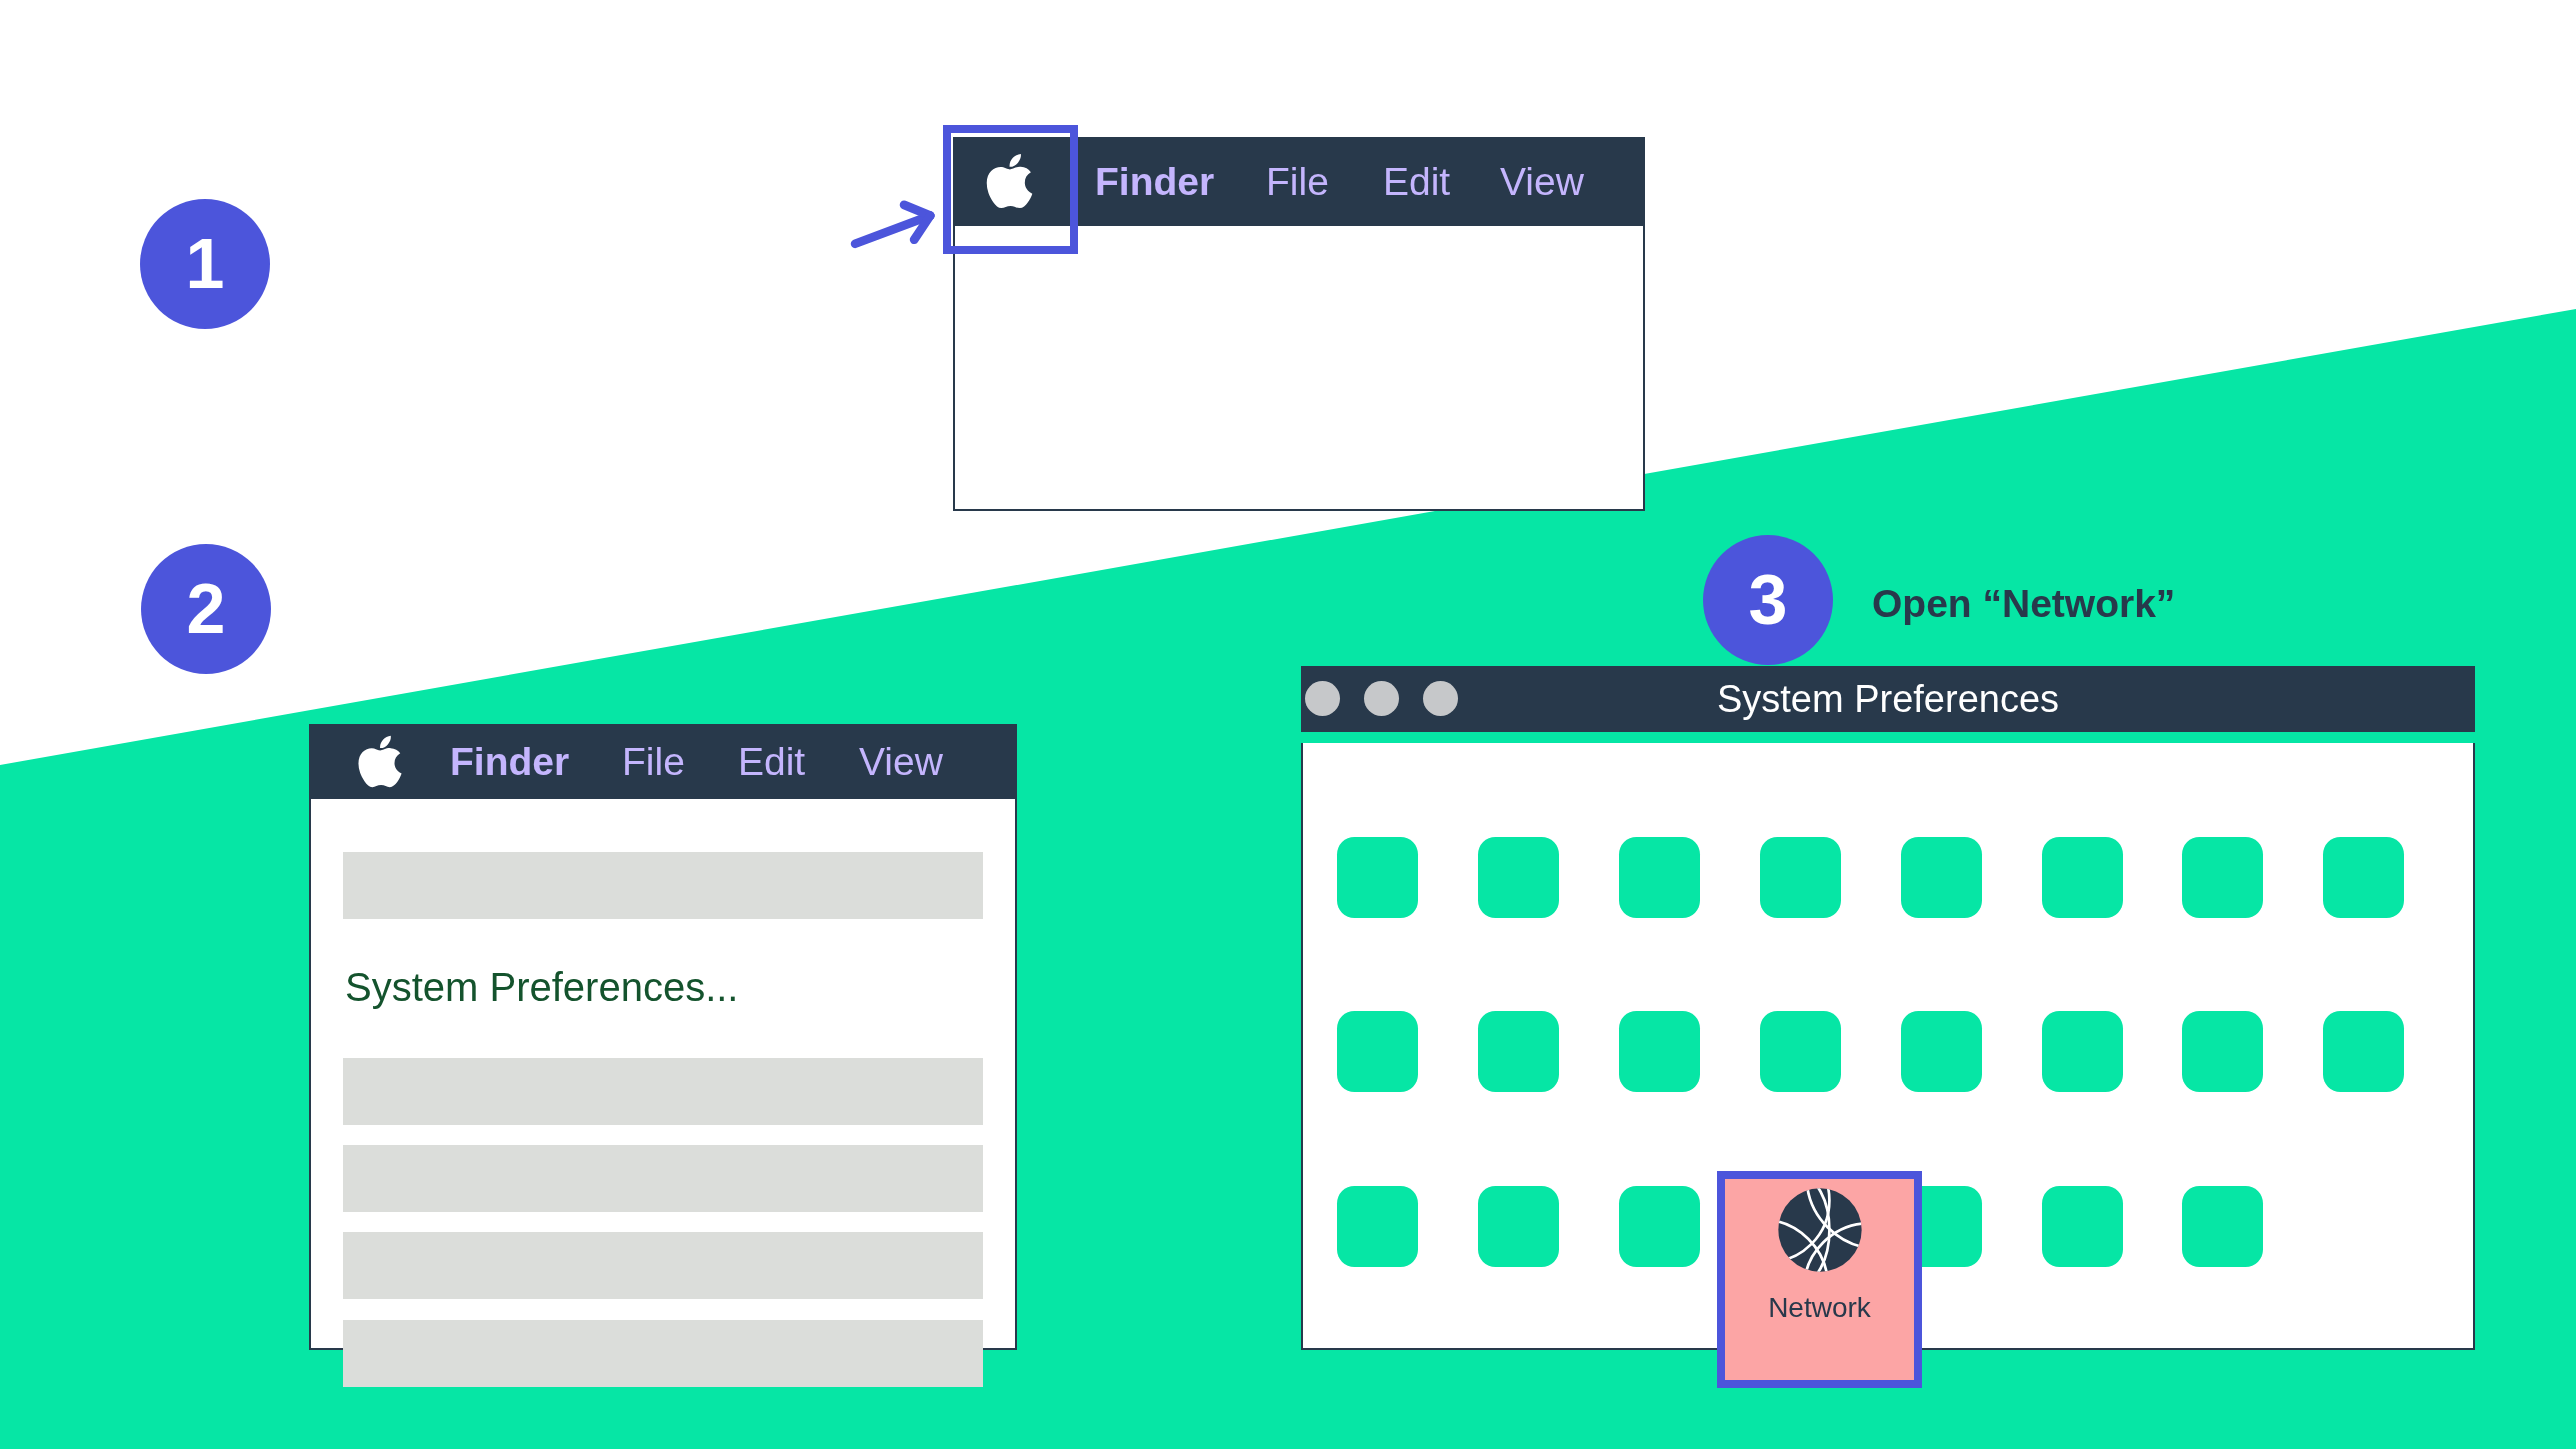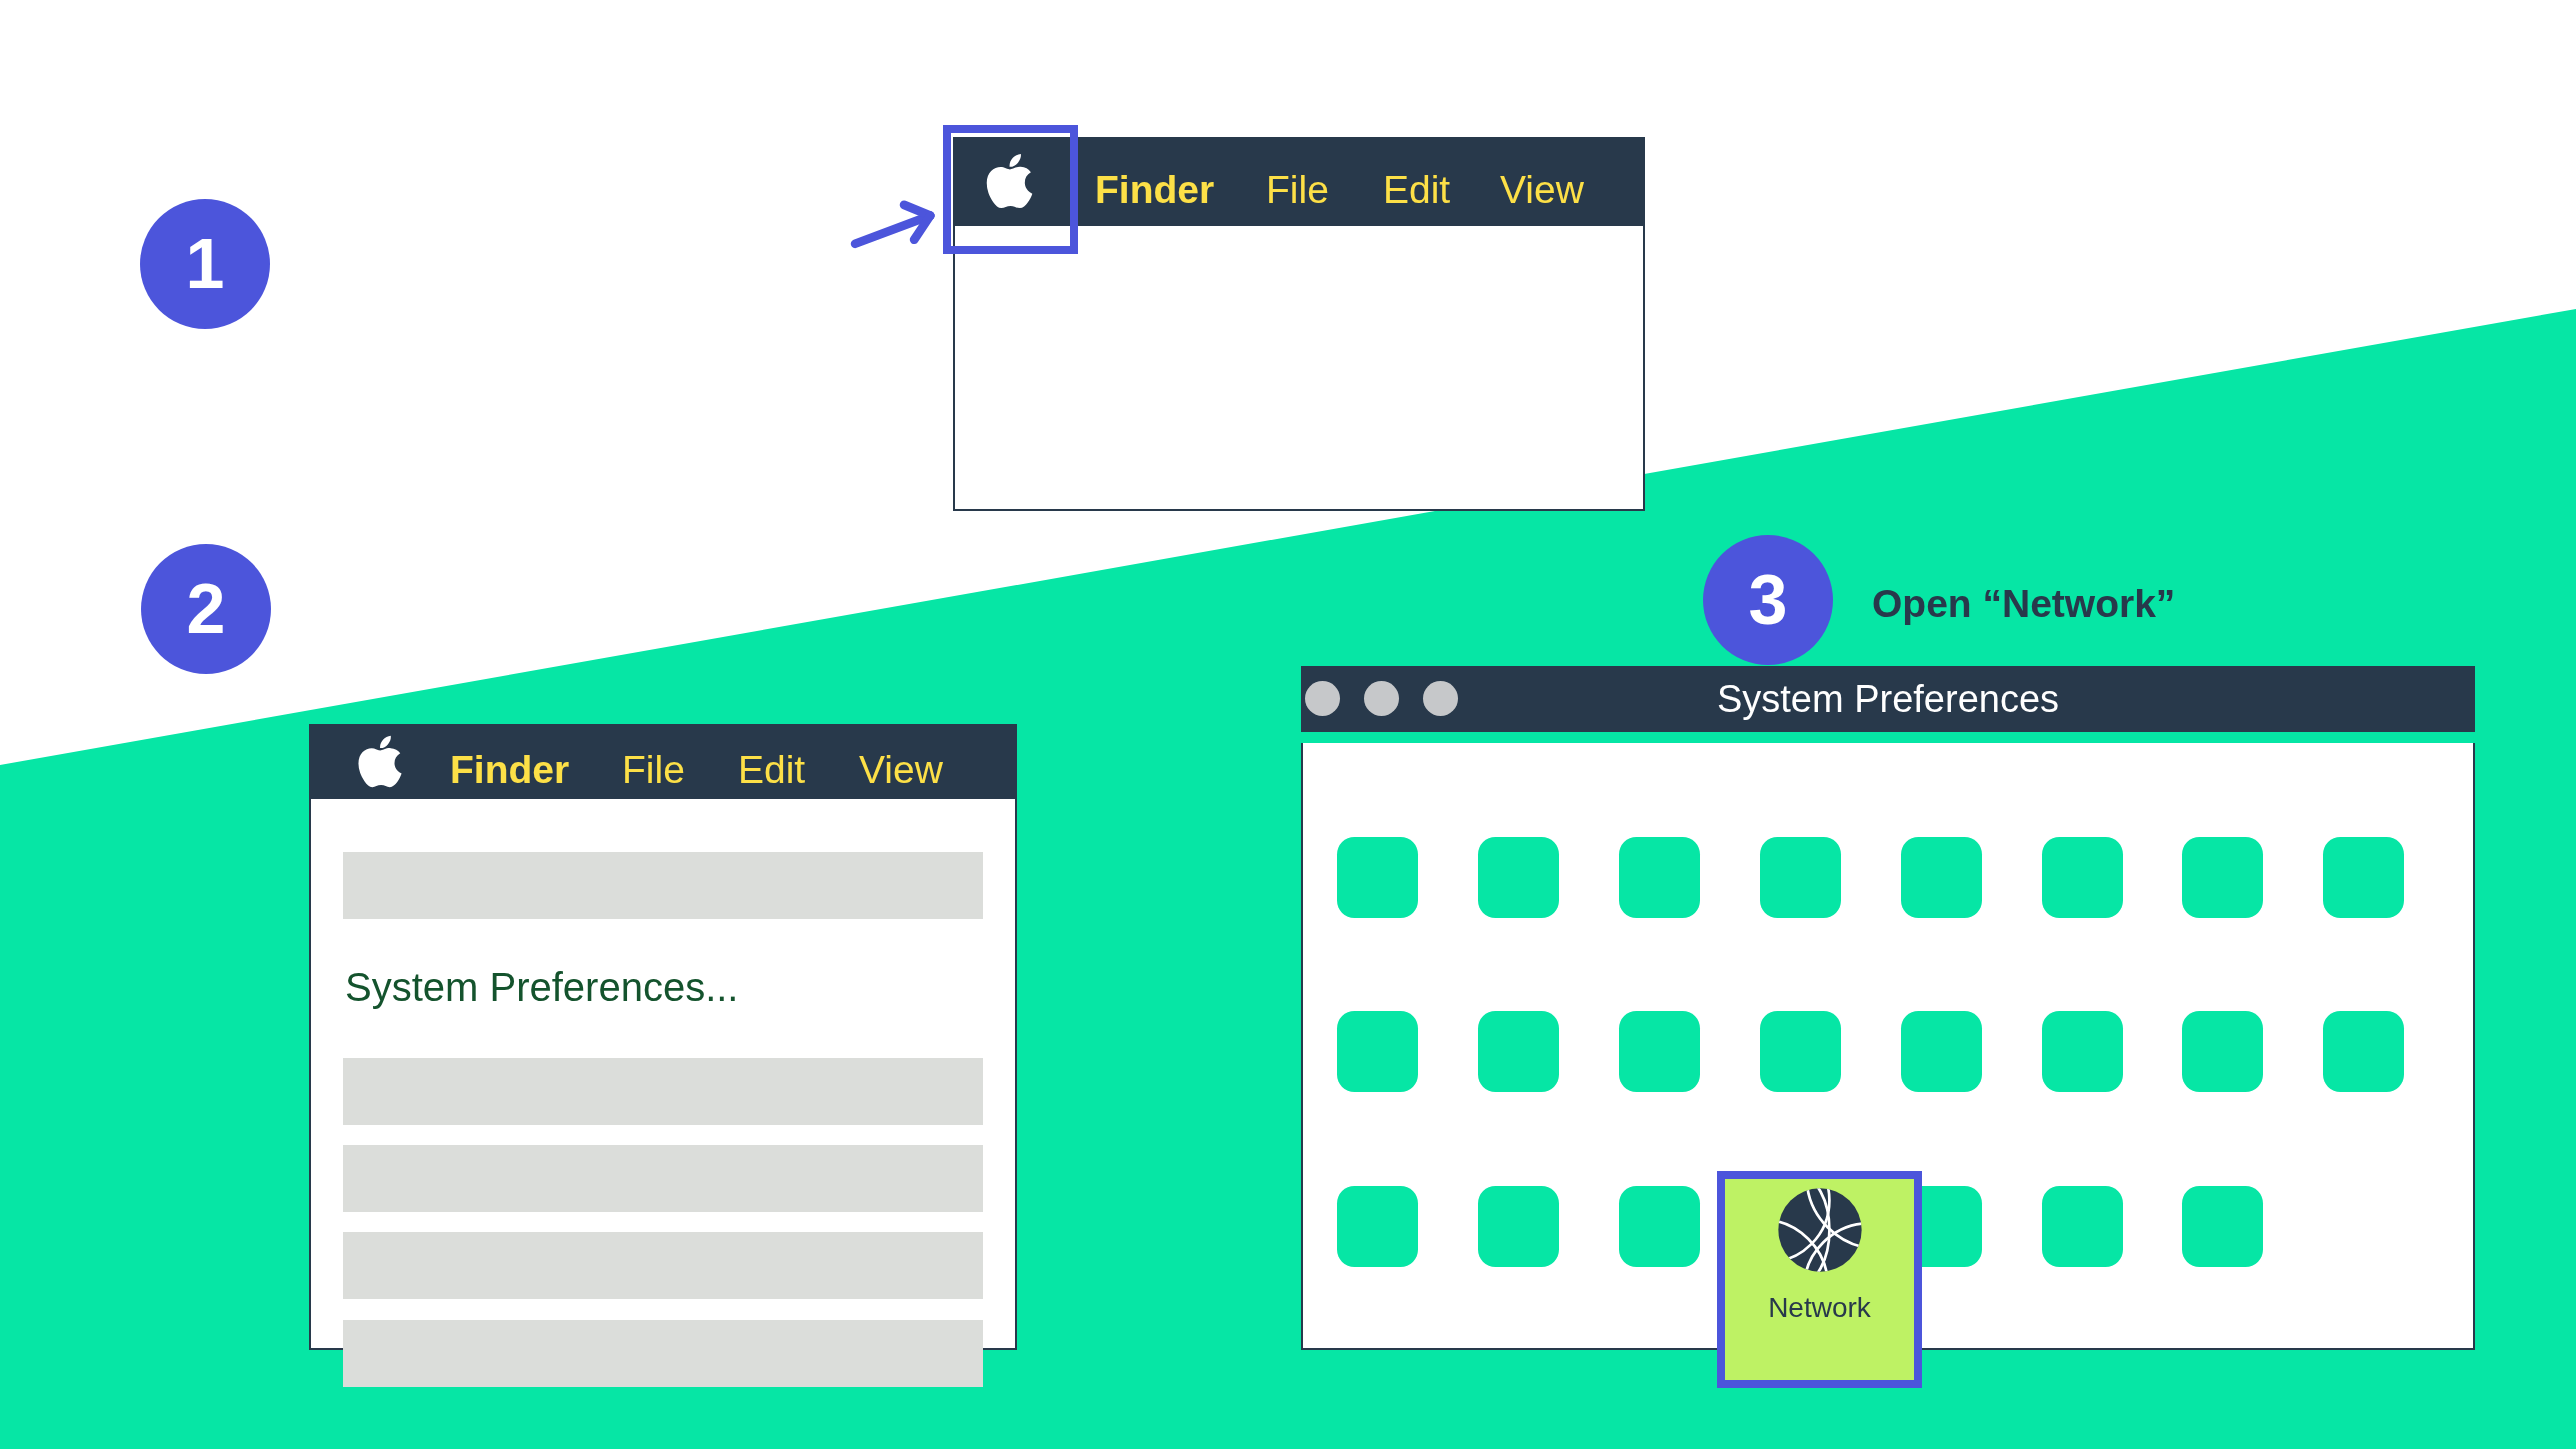--- a/index.html
+++ b/index.html
@@ -10,37 +10,37 @@
            clip-path:polygon(0 765px,2576px 309px,2576px 1449px,0 1449px);}
   
   .step-circle{position:absolute;width:130px;height:130px;border-radius:50%;background:#4C55DB;
                display:flex;align-items:center;justify-content:center;color:#fff;
                font-size:70px;font-weight:700;}
   .step-text{position:absolute;color:#28394B;font-size:39px;font-weight:700;line-height:55px;white-space:pre;}
   
   .window{position:absolute;}
   .menubar{position:absolute;left:0;top:0;right:0;background:#28394B;}
   .apple-wrap{position:absolute;}
-  .mb-item{position:absolute;top:8px;color:#fde047;font-size:39px;}
+  .mb-item{position:absolute;top:0;color:#c4b5fd;font-size:39px;}
   .mb-bold{font-weight:700;}
   .win-body{position:absolute;left:0;right:0;bottom:0;background:#ffffff;
             border:2.7px solid #28394B;border-top:none;box-sizing:border-box;}
   
   .gray-bar{position:absolute;background:#DBDDDA;height:67px;}
   .menu-entry{position:absolute;color:#14532d;font-size:40px;font-weight:400;}
   
   .titlebar{position:absolute;left:0;top:0;right:0;height:66px;background:#28394B;
             display:flex;align-items:center;justify-content:center;}
   .title-text{color:#ffffff;font-size:38px;}
   .traffic{position:absolute;width:35px;height:35px;border-radius:50%;background:#C6C8CA;top:14.8px;}
   .icon-sq{position:absolute;width:81px;height:81px;border-radius:17.4px;background:#06E6A5;}
   
   .hl-box{position:absolute;border:8.7px solid #4C55DB;box-sizing:border-box;}
   .net-box{position:absolute;left:1717px;top:1171px;width:205px;height:217px;
-           border:8.7px solid #4C55DB;background:#bef264;box-sizing:border-box;
+           border:8.7px solid #4C55DB;background:#fca5a5;box-sizing:border-box;
            display:flex;flex-direction:column;align-items:center;}
   .net-label{color:#28394B;font-size:28px;margin-top:19px;}
   .overlay{z-index:5;}
 </style>
 </head>
 <body>
 
 <div class="canvas">
 
   <div class="teal-bg"></div>

